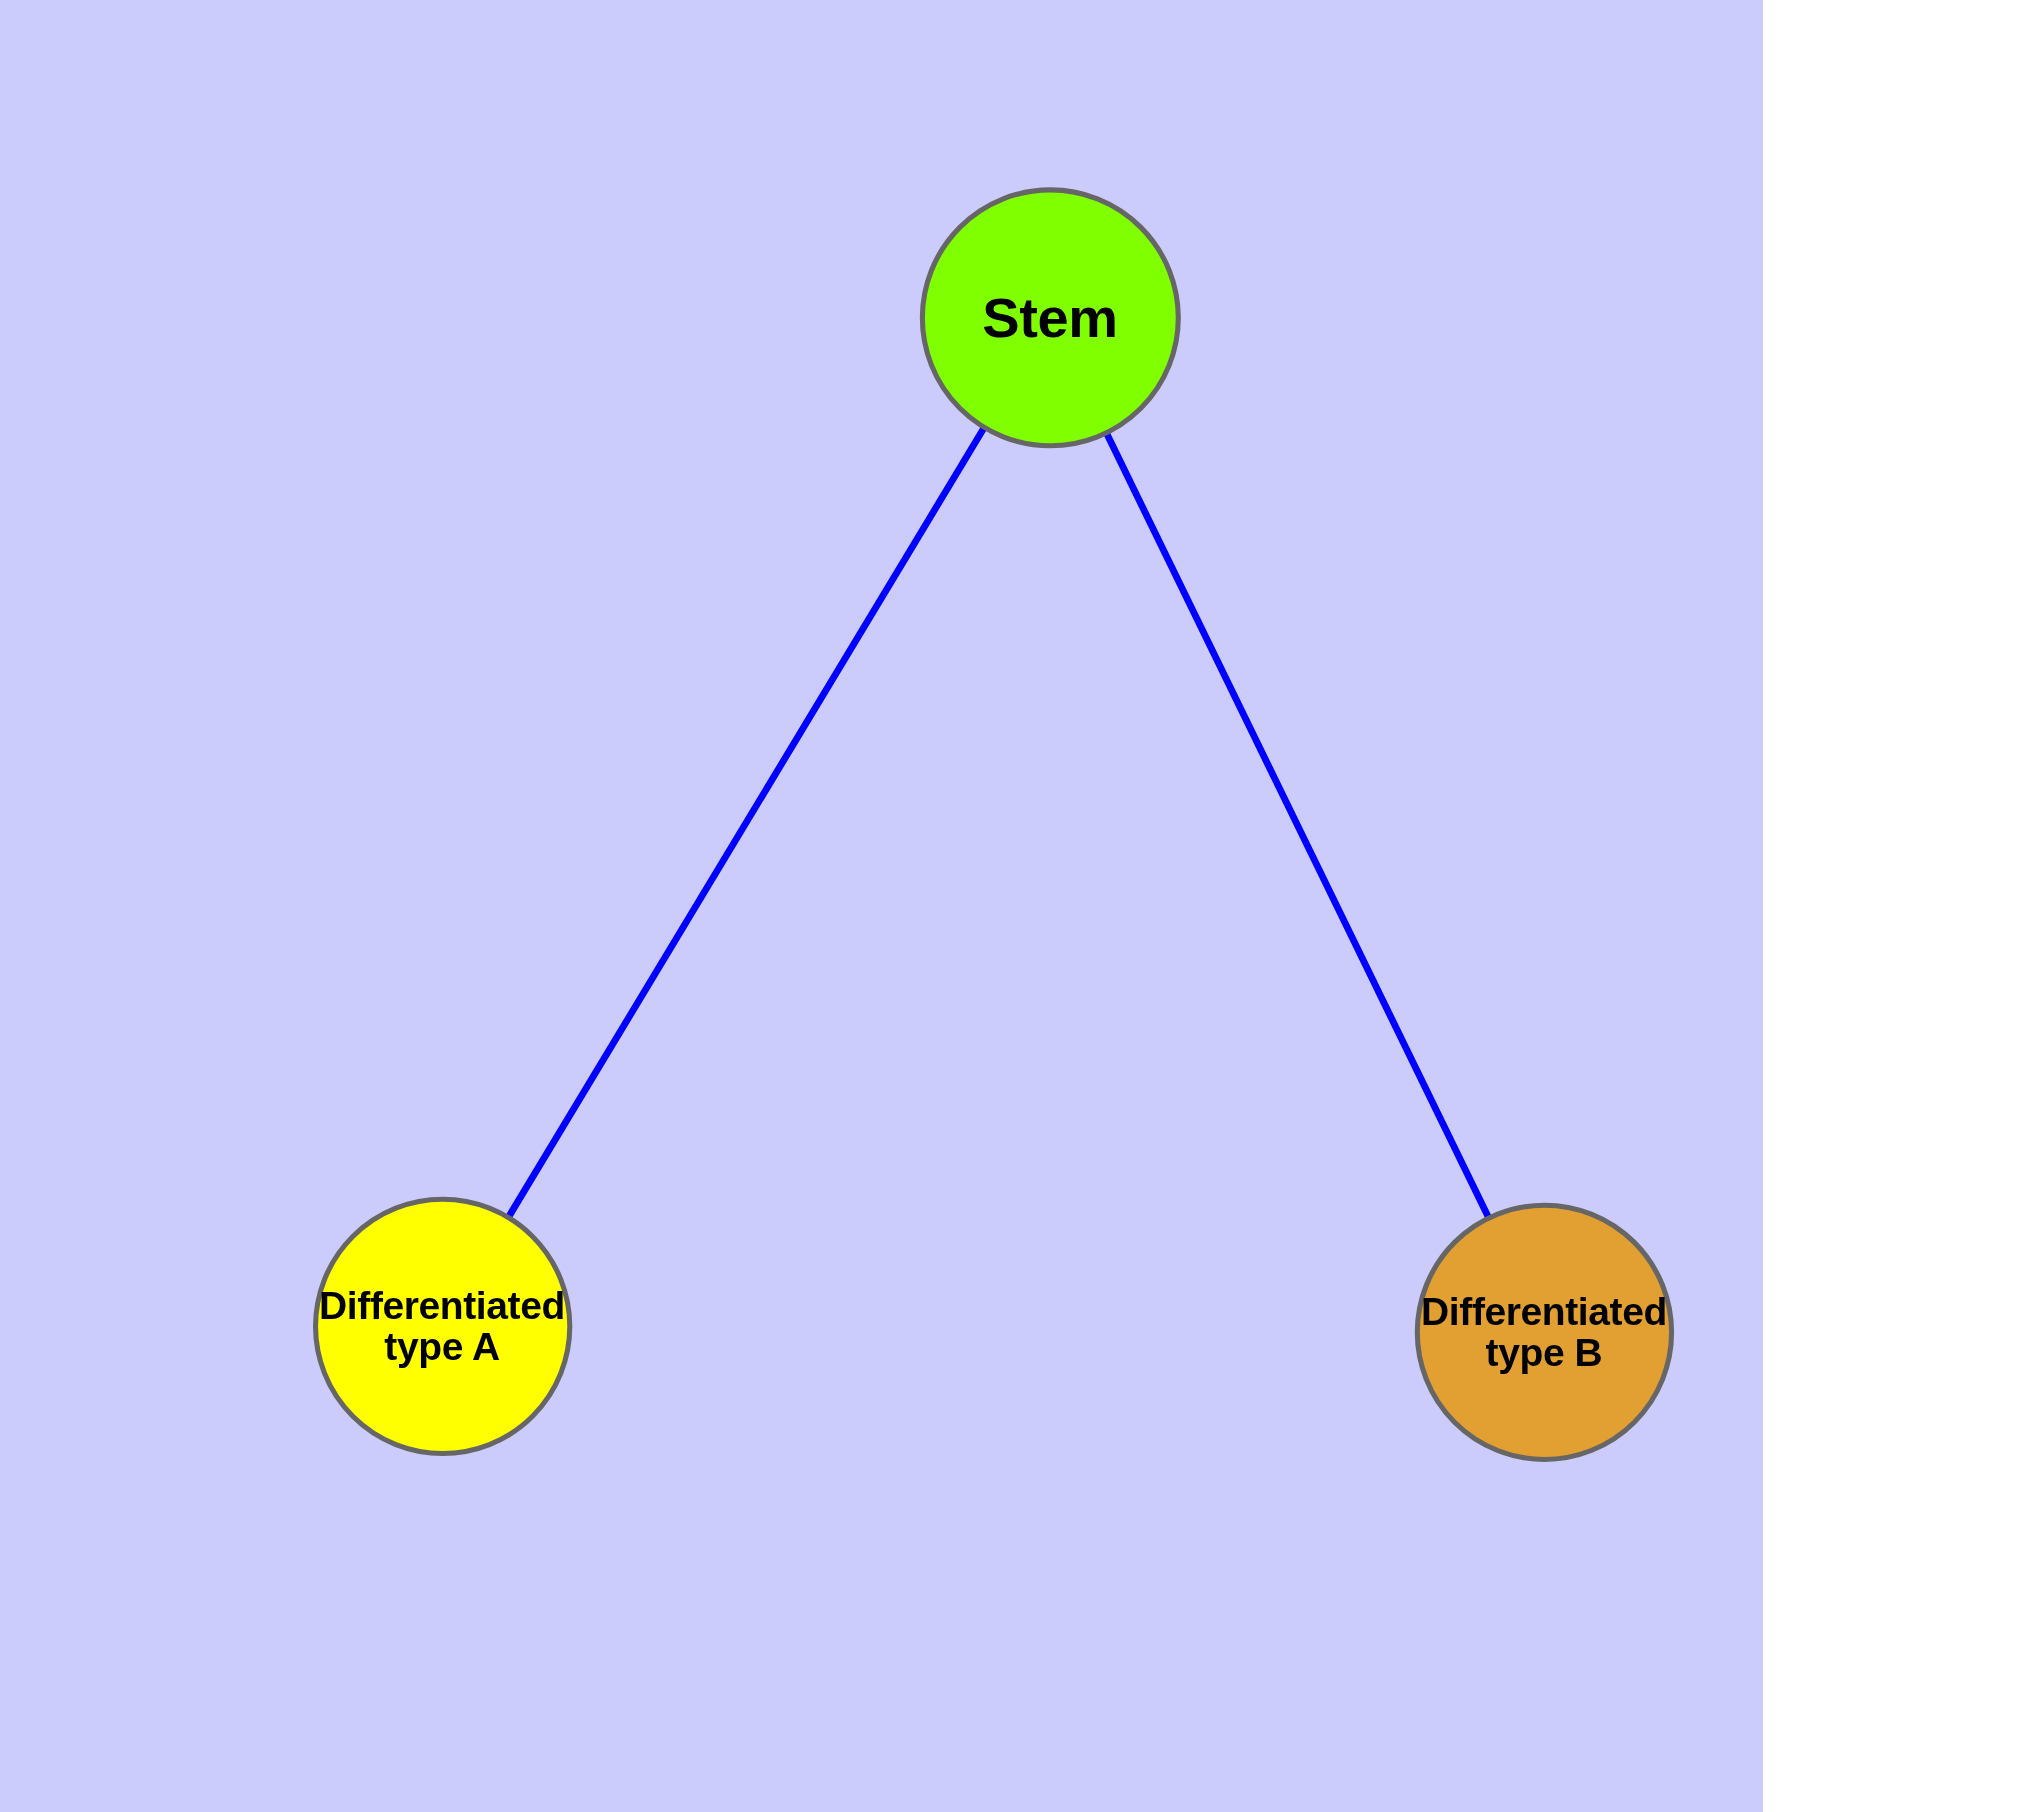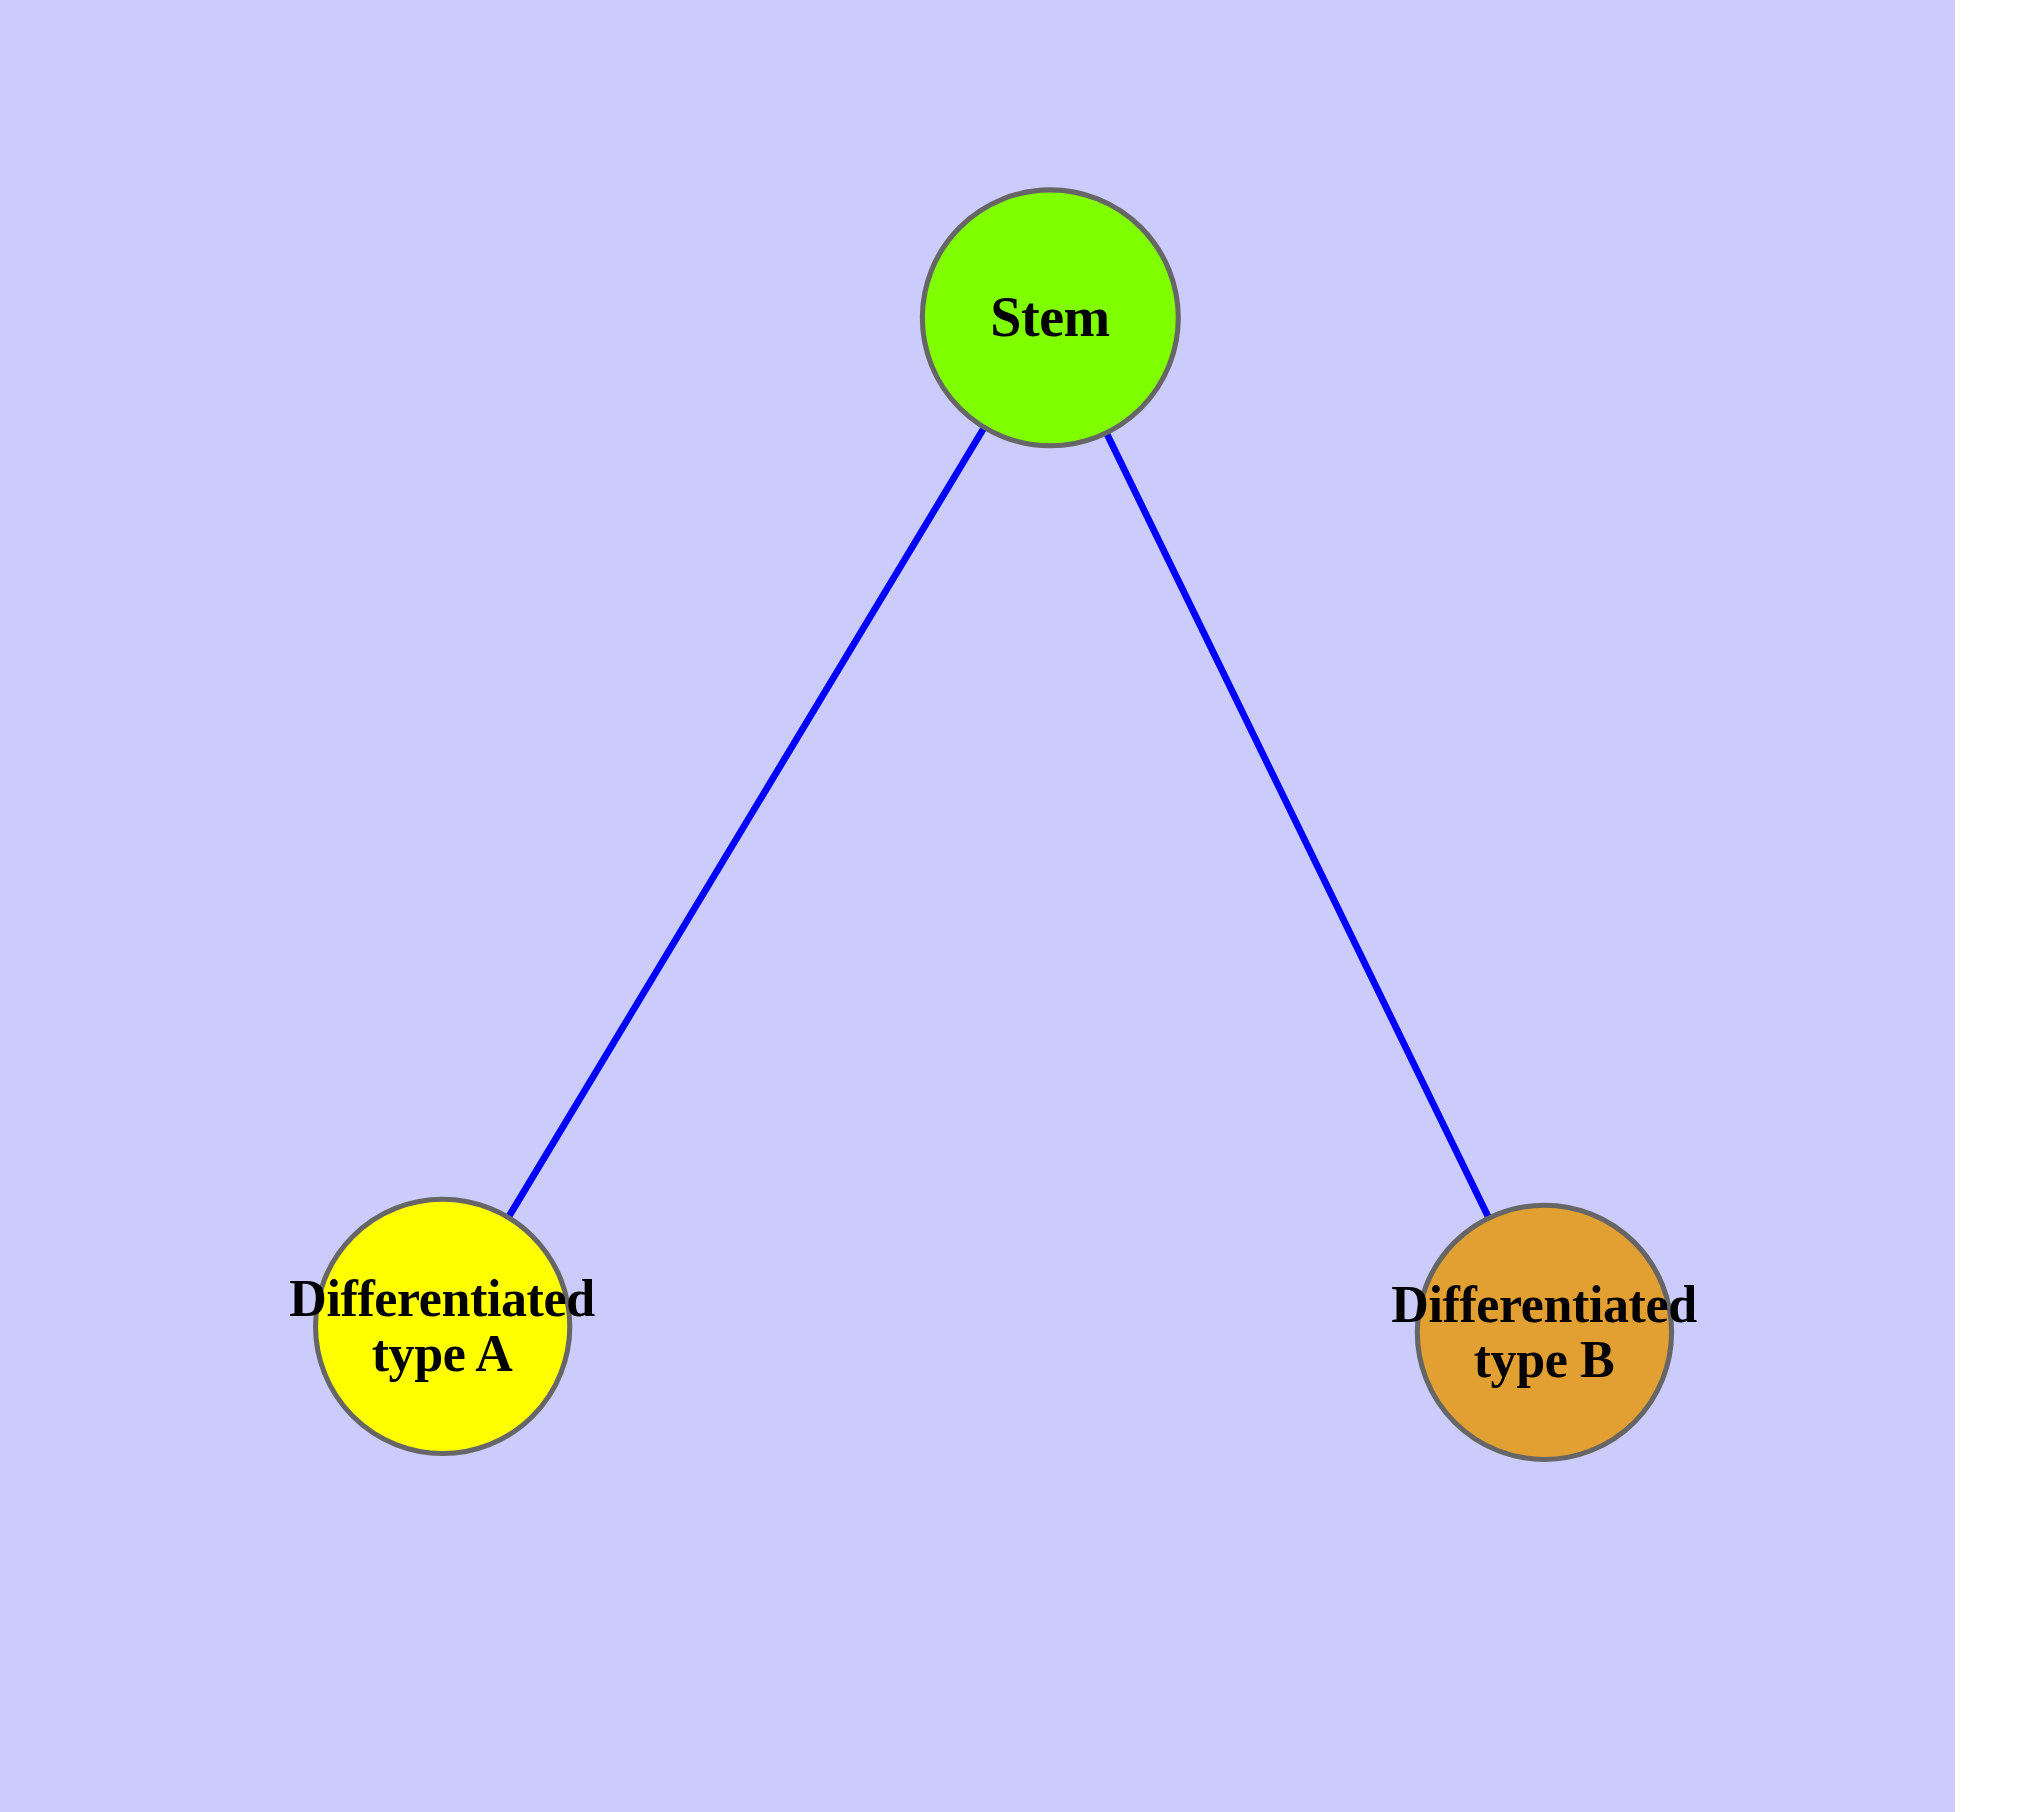--- a/index.html
+++ b/index.html
@@ -31,26 +31,26 @@
     color: #000000;
     font-weight: bold;
     text-align: center;
     white-space: pre;
     line-height: 1.06;
     letter-spacing: -0.4px;
     transform: translate(-50%, -50%);
     pointer-events: none;
   }
   .label-stem   { font-size: 56px; }
-  .label-diff   { font-size: 52px; }
+  .label-diff   { font-size: 39px; }
 </style>
 </head>
 <body>
 
-<div id="stage" style="width: 1955px; height: 1812px; font-family: Liberation Serif, serif;">
+<div id="stage" style="width: 1763px; height: 1812px;">
 
   <div id="canvas-bg" style="background: rgb(204, 204, 252);"></div>
 
   <svg class="graph-layer" viewBox="0 0 2384 2138">
     <g>
       <line id="edge-0" x1="1163.1358541874981" y1="500.9112043471091" x2="597.348063187927" y2="1439.9453344579733" stroke="#0000ff" stroke-width="8" stroke-linecap="butt"></line>
       <line id="edge-1" x1="1303.3677772248243" y1="507.15819783553115" x2="1758.0700988107187" y2="1440.7408375238942" stroke="#0000ff" stroke-width="8" stroke-linecap="butt"></line>
     </g>
     <g>
       <circle id="node-0" cx="1239" cy="375" r="151" fill="#80ff00" stroke="#666666" stroke-width="6"></circle>

